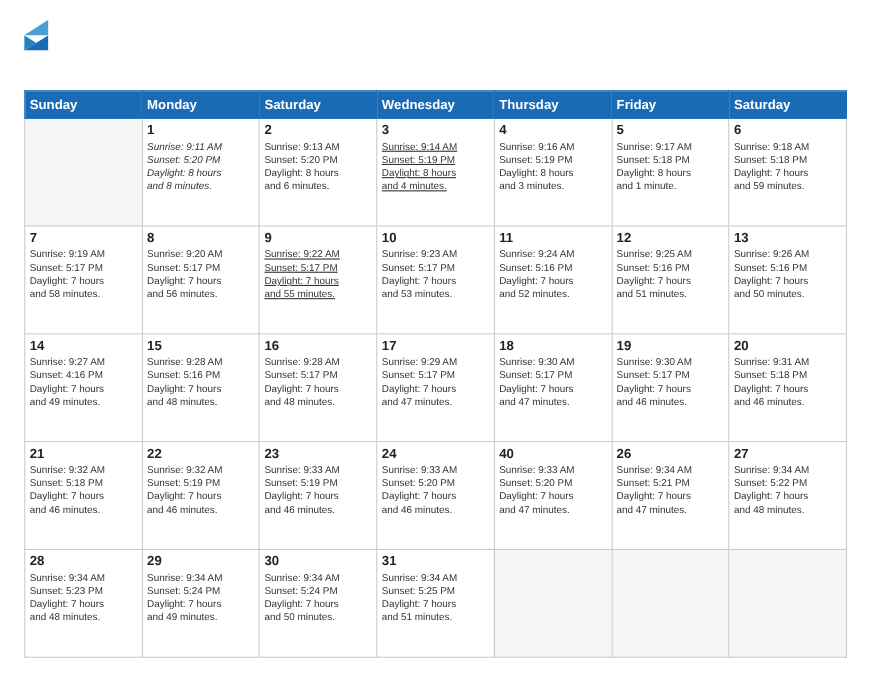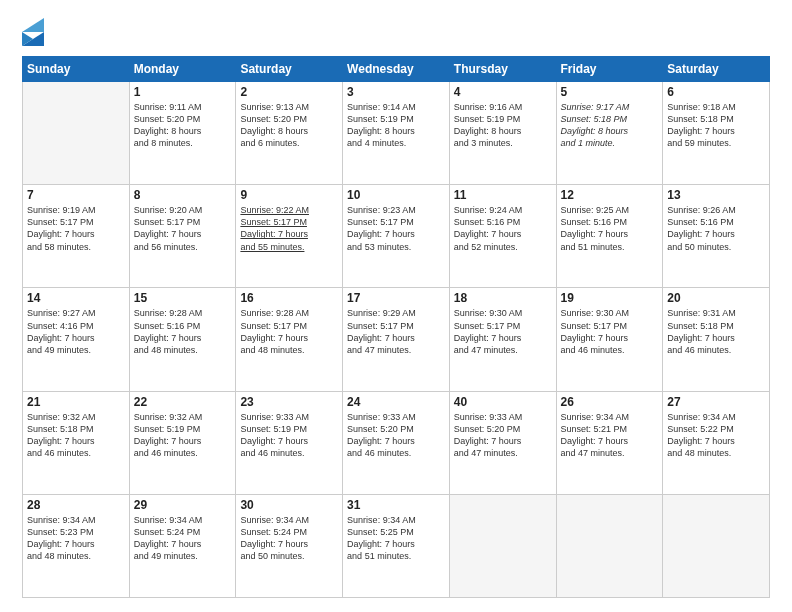--- a/index.html
+++ b/index.html
@@ -59,20 +59,21 @@
     }
     .location {
       font-size: 14px;
       color: #444;
     }
     .calendar {
       flex: 1;
       border-collapse: collapse;
       width: 100%;
       table-layout: fixed;
+      margin-top: 26px;
     }
     .calendar th {
       background: #1a6bb5;
       color: #fff;
       font-size: 12px;
       font-weight: bold;
       padding: 5px 4px;
       text-align: left;
       border: 1px solid #1a6bb5;
     }
@@ -134,49 +135,49 @@
           <th>Thursday</th>
           <th>Friday</th>
           <th>Saturday</th>
         </tr>
     </thead>
     <tbody id="calendar-body">
     <tr>
           <td class="empty"></td>
           <td>
             <span class="day-num">1</span>
-            <div class="day-info" style="white-space: pre-line;">Sunrise: 9:11 AM
+            <div class="day-info" style="white-space: pre-line; font-style: italic;">Sunrise: 9:11 AM
 Sunset: 5:20 PM
 Daylight: 8 hours
 and 8 minutes.</div>
           </td>
           <td>
             <span class="day-num">2</span>
             <div class="day-info" style="white-space: pre-line;">Sunrise: 9:13 AM
 Sunset: 5:20 PM
 Daylight: 8 hours
 and 6 minutes.</div>
           </td>
           <td>
             <span class="day-num">3</span>
-            <div class="day-info" style="white-space: pre-line;">Sunrise: 9:14 AM
+            <div class="day-info" style="white-space: pre-line; text-decoration: underline;">Sunrise: 9:14 AM
 Sunset: 5:19 PM
 Daylight: 8 hours
 and 4 minutes.</div>
           </td>
           <td>
             <span class="day-num">4</span>
             <div class="day-info" style="white-space: pre-line;">Sunrise: 9:16 AM
 Sunset: 5:19 PM
 Daylight: 8 hours
 and 3 minutes.</div>
           </td>
           <td>
             <span class="day-num">5</span>
-            <div class="day-info" style="white-space: pre-line; font-style: italic;">Sunrise: 9:17 AM
+            <div class="day-info" style="white-space: pre-line;">Sunrise: 9:17 AM
 Sunset: 5:18 PM
 Daylight: 8 hours
 and 1 minute.</div>
           </td>
           <td>
             <span class="day-num">6</span>
             <div class="day-info" style="white-space: pre-line;">Sunrise: 9:18 AM
 Sunset: 5:18 PM
 Daylight: 7 hours
 and 59 minutes.</div>

